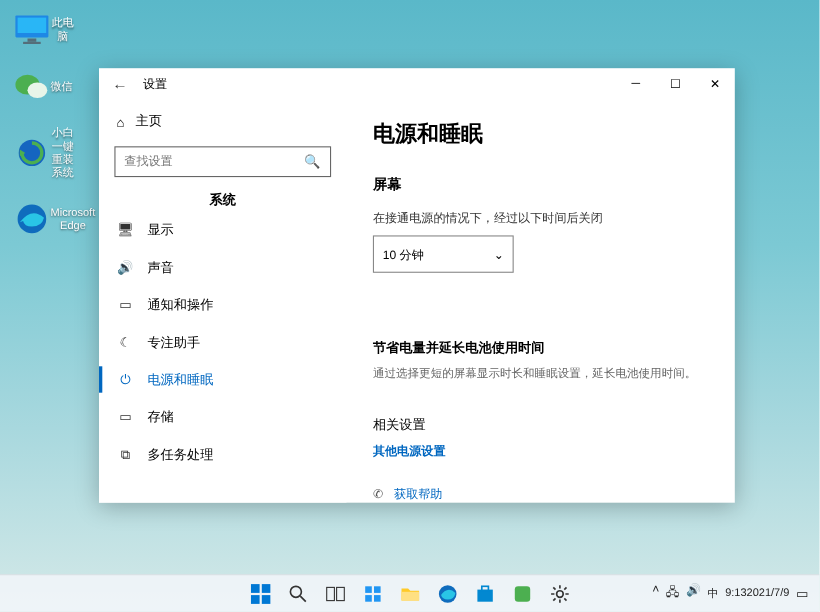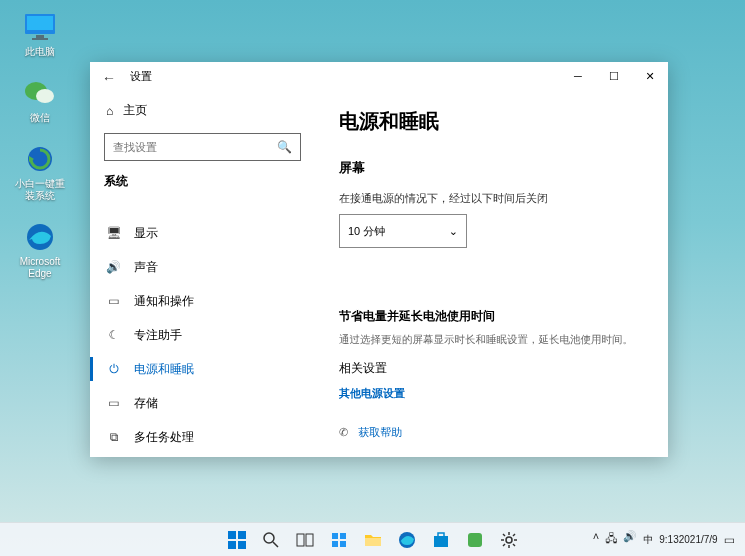--- a/index.html
+++ b/index.html
@@ -1,51 +1,51 @@
 <!DOCTYPE html>
 <html><head>
 <meta charset="utf-8">
 <style>
   * { margin: 0; padding: 0; box-sizing: border-box; font-family: "Microsoft YaHei", "Segoe UI", sans-serif; }
   body { width: 745px; height: 556px; overflow: hidden; background: linear-gradient(180deg, #5ab8c9 0%, #7cc9d4 40%, #a8d8de 70%, #d4e9e8 100%); position: relative; }
 
   
   .desktop-icons { position: absolute; top: 10px; left: 12px; display: flex; flex-direction: column; gap: 18px; }
-  .desktop-icon { display: flex; flex-direction: column; align-items: center; width: 56px; cursor: pointer; justify-content: center; }
+  .desktop-icon { display: flex; flex-direction: row; align-items: center; width: 56px; cursor: pointer; }
   .desktop-icon .ico { width: 34px; height: 34px; display: flex; align-items: center; justify-content: center; }
   .desktop-icon .lbl { color: #fff; font-size: 10px; text-align: center; text-shadow: 0 1px 2px rgba(0,0,0,0.6); line-height: 12px; margin-top: 2px; }
 
   
   .window { position: absolute; top: 62px; left: 90px; width: 578px; height: 395px; background: #fff; box-shadow: 0 4px 20px rgba(0,0,0,0.25); display: flex; flex-direction: column; }
   .titlebar { height: 28px; display: flex; align-items: center; padding-left: 12px; }
   .titlebar .back { width: 20px; font-size: 14px; color: #333; }
   .titlebar .ttl { font-size: 11px; margin-left: 8px; }
   .titlebar .ctrls { margin-left: auto; display: flex; }
   .titlebar .ctrls div { width: 36px; height: 28px; display: flex; align-items: center; justify-content: center; font-size: 11px; }
 
   .body { flex: 1; display: flex; overflow: hidden; }
   .sidebar { width: 225px; background: #fff; padding: 8px 14px 0 14px; display: flex; flex-direction: column; }
   .home-row { display: flex; align-items: center; gap: 10px; padding: 4px 2px; font-size: 12px; margin-bottom: 10px; }
   .search { border: 1px solid #666; height: 28px; display: flex; align-items: center; padding: 0 8px; margin-bottom: 12px; }
   .search input { border: none; outline: none; flex: 1; font-size: 11px; }
   .search .sicon { color: #555; font-size: 12px; }
-  .section-title { font-size: 12px; font-weight: 600; margin-bottom: 26px; }
+  .section-title { font-size: 12px; font-weight: 600; margin-bottom: 2px; text-align: center; }
   .navitem { display: flex; align-items: center; gap: 12px; height: 34px; font-size: 12px; padding-left: 2px; position: relative; }
   .navitem .nicon { width: 16px; text-align: center; color: #333; }
   .navitem.active::before { content: ""; position: absolute; left: -14px; top: 5px; bottom: 5px; width: 3px; background: #0067c0; }
   .navitem.active { color: #0067c0; }
   .navitem.active .nicon { color: #0067c0; }
 
   .content { flex: 1; padding: 18px 24px 0 24px; overflow: hidden; }
   .content h1 { font-size: 20px; font-weight: 600; margin-bottom: 24px; }
   .content h2 { font-size: 13px; font-weight: 600; margin-bottom: 14px; }
   .content .desc { font-size: 11px; color: #333; margin-bottom: 8px; }
   .dropdown { border: 1px solid #888; width: 128px; height: 26px; display: flex; align-items: center; padding: 16px 8px; font-size: 11px; justify-content: space-between; margin-bottom: 60px; }
   .sub-title { font-size: 12px; font-weight: 600; margin-bottom: 8px; }
-  .sub-desc { font-size: 10.5px; color: #666; margin-bottom: 13px; }
+  .sub-desc { font-size: 10.5px; color: #666; margin-bottom: 31px; }
   .rel-title { font-size: 12px; font-weight: 400; margin-bottom: 6px; }
   .link { color: #0067c0; font-size: 11px; margin-bottom: 24px; display: inline-block; font-weight: bold; }
   .help-row { display: flex; align-items: center; gap: 10px; font-size: 11px; color: #0067c0; }
   .help-row .hicon { color: #555; }
 
   
   .taskbar { position: absolute; bottom: 0; left: 0; right: 0; height: 34px; background: rgba(240,244,248,0.92); border-top: 1px solid rgba(0,0,0,0.08); display: flex; align-items: center; }
   .task-center { position: absolute; left: 50%; transform: translateX(-50%); display: flex; gap: 4px; }
   .task-center .tbtn { width: 30px; height: 30px; display: flex; align-items: center; justify-content: center; border-radius: 3px; }
   .task-right { margin-left: auto; display: flex; align-items: center; gap: 6px; padding-right: 10px; font-size: 10px; color: #222; }

